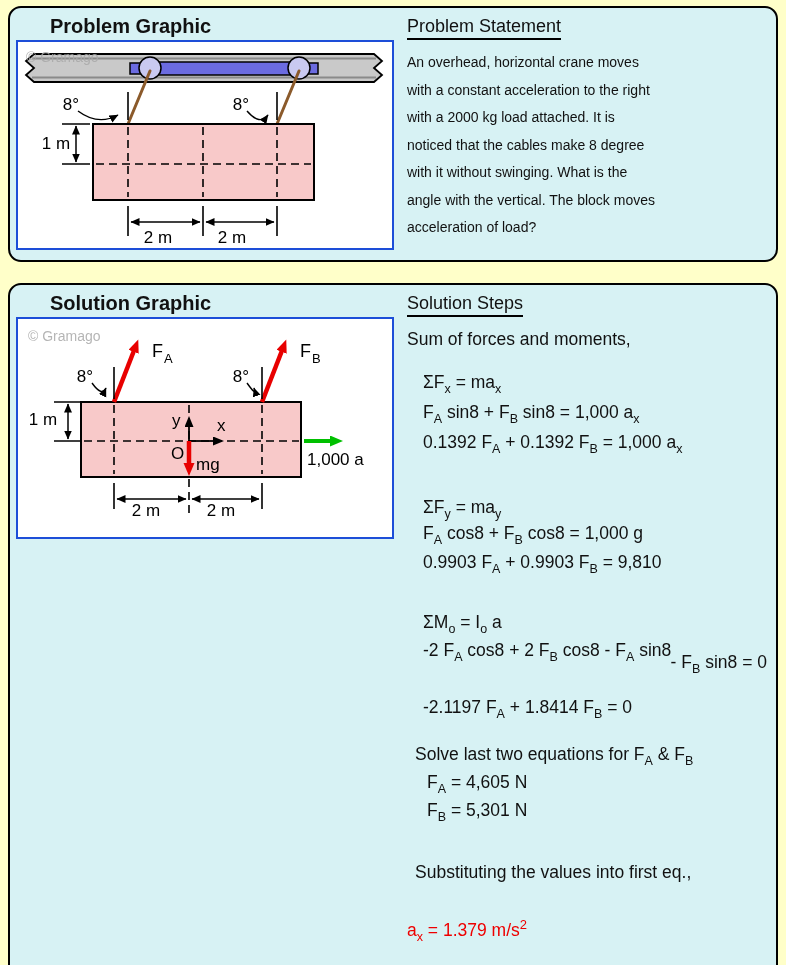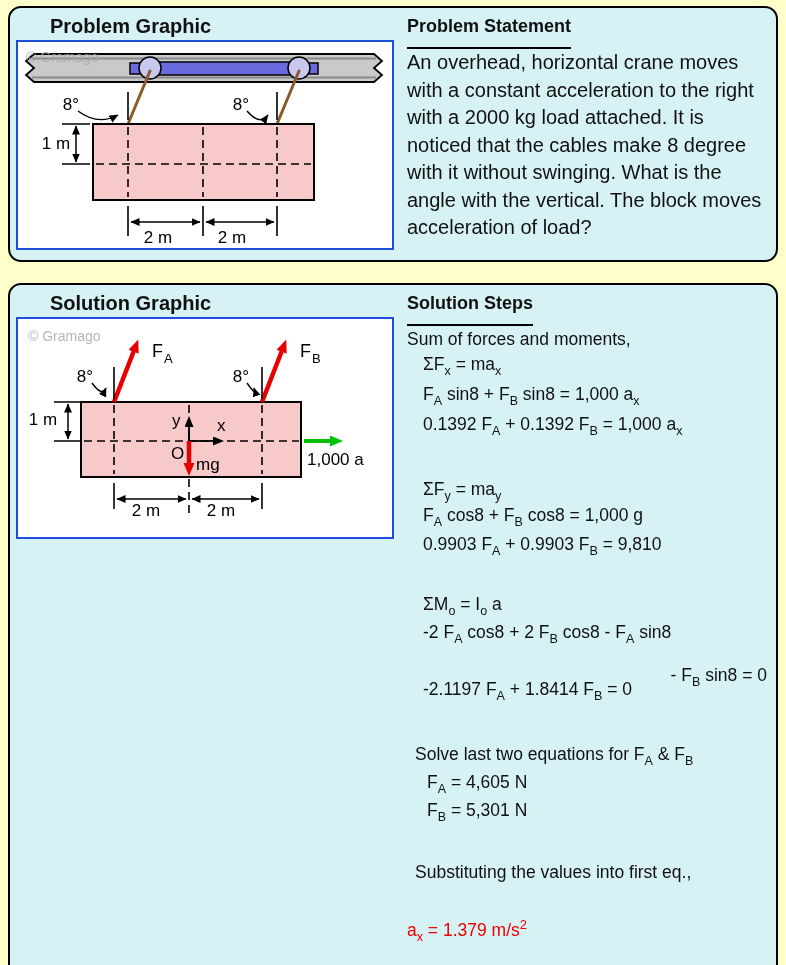--- a/index.html
+++ b/index.html
@@ -9,27 +9,27 @@
     --trolley_blue:#6B6BE0; --wheel_lavender:#C9C9F0;
     --watermark_gray:#A9A9A9; --result_red:#EE0000; --ink:#111111;
   }
   *{margin:0;padding:0;box-sizing:border-box;}
   html,body{width:786px;height:965px;}
   body{background:var(--page_bg);font-family:"Liberation Sans",sans-serif;color:var(--ink);position:relative;overflow:hidden;}
   .panel{position:absolute;left:8px;width:770px;background:var(--panel_bg);border:2px solid #000;border-radius:13px;}
   #panel-problem{top:6px;height:256px;}
   #panel-solution{top:283px;height:704px;}
   .panel-title{position:absolute;left:12px;top:7px;font-size:20px;font-weight:bold;margin-left:28px;}
-  .col-title{position:absolute;left:397px;top:8px;font-size:18px;font-weight:bold;border-bottom:2px solid #000;padding-bottom:10px;}
+  .col-title{position:absolute;left:397px;top:8px;font-size:18px;font-weight:normal;border-bottom:2px solid #000;padding-bottom:1px;}
   .whitebox{position:absolute;left:6px;top:32px;background:var(--box_bg);border:2px solid #1d4ed8;}
   #problem-box{width:378px;height:210px;}
   #solution-box{width:378px;height:222px;}
-  .statement{position:absolute;left:397px;top:41px;width:368px;font-size:20px;line-height:27.5px;}
+  .statement{position:absolute;left:397px;top:41px;width:368px;font-size:14px;line-height:27.5px;}
   .sline{position:absolute;left:397px;width:360px;font-size:17.5px;white-space:nowrap;}
-  .ind{padding-left:16px;}
+  .ind{padding-left:16px;margin-top:18px;}
   .ind2{padding-left:20px;}
   .ind1{padding-left:8px;}
   .rt{text-align:right;white-space:nowrap;}
   .red{color:var(--result_red);}
   sub{font-size:12.5px;line-height:0;}
   sup{font-size:13px;line-height:0;}
   svg{display:block;}
   svg text{font-family:"Liberation Sans",sans-serif;fill:#000;}
   .wm{fill:var(--watermark_gray);opacity:.85;font-size:14px;}
   .rail{fill:var(--rail_gray);stroke:#000;stroke-width:1.8;}
@@ -189,20 +189,20 @@
 
   <div class="sline" style="top:44px">Sum of forces and moments,</div>
   <div class="sline ind" style="top:69px">ΣF<sub>x</sub> = ma<sub>x</sub></div>
   <div class="sline ind" style="top:99px">F<sub>A</sub> sin8 + F<sub>B</sub> sin8 = 1,000 a<sub>x</sub></div>
   <div class="sline ind" style="top:129px">0.1392 F<sub>A</sub> + 0.1392 F<sub>B</sub> = 1,000 a<sub>x</sub></div>
   <div class="sline ind" style="top:194px">ΣF<sub>y</sub> = ma<sub>y</sub></div>
   <div class="sline ind" style="top:220px">F<sub>A</sub> cos8 + F<sub>B</sub> cos8 = 1,000 g</div>
   <div class="sline ind" style="top:249px">0.9903 F<sub>A</sub> + 0.9903 F<sub>B</sub> = 9,810</div>
   <div class="sline ind" style="top:309px">ΣM<sub>o</sub> = I<sub>o</sub> a</div>
   <div class="sline ind" style="top:337px">-2 F<sub>A</sub> cos8 + 2 F<sub>B</sub> cos8 - F<sub>A</sub> sin8</div>
-  <div class="sline rt" style="top:380px">- F<sub>B</sub> sin8 = 0</div>
+  <div class="sline rt" style="top:367px">- F<sub>B</sub> sin8 = 0</div>
   <div class="sline ind" style="top:394px">-2.1197 F<sub>A</sub> + 1.8414 F<sub>B</sub> = 0</div>
   <div class="sline ind1" style="top:459px">Solve last two equations for F<sub>A</sub> &amp; F<sub>B</sub></div>
   <div class="sline ind2" style="top:487px">F<sub>A</sub> = 4,605 N</div>
   <div class="sline ind2" style="top:515px">F<sub>B</sub> = 5,301 N</div>
   <div class="sline ind1" style="top:577px">Substituting the values into first eq.,</div>
   <div class="sline red" style="top:635px">a<sub>x</sub> = 1.379 m/s<sup>2</sup></div>
 </div>
 
 </body></html>

